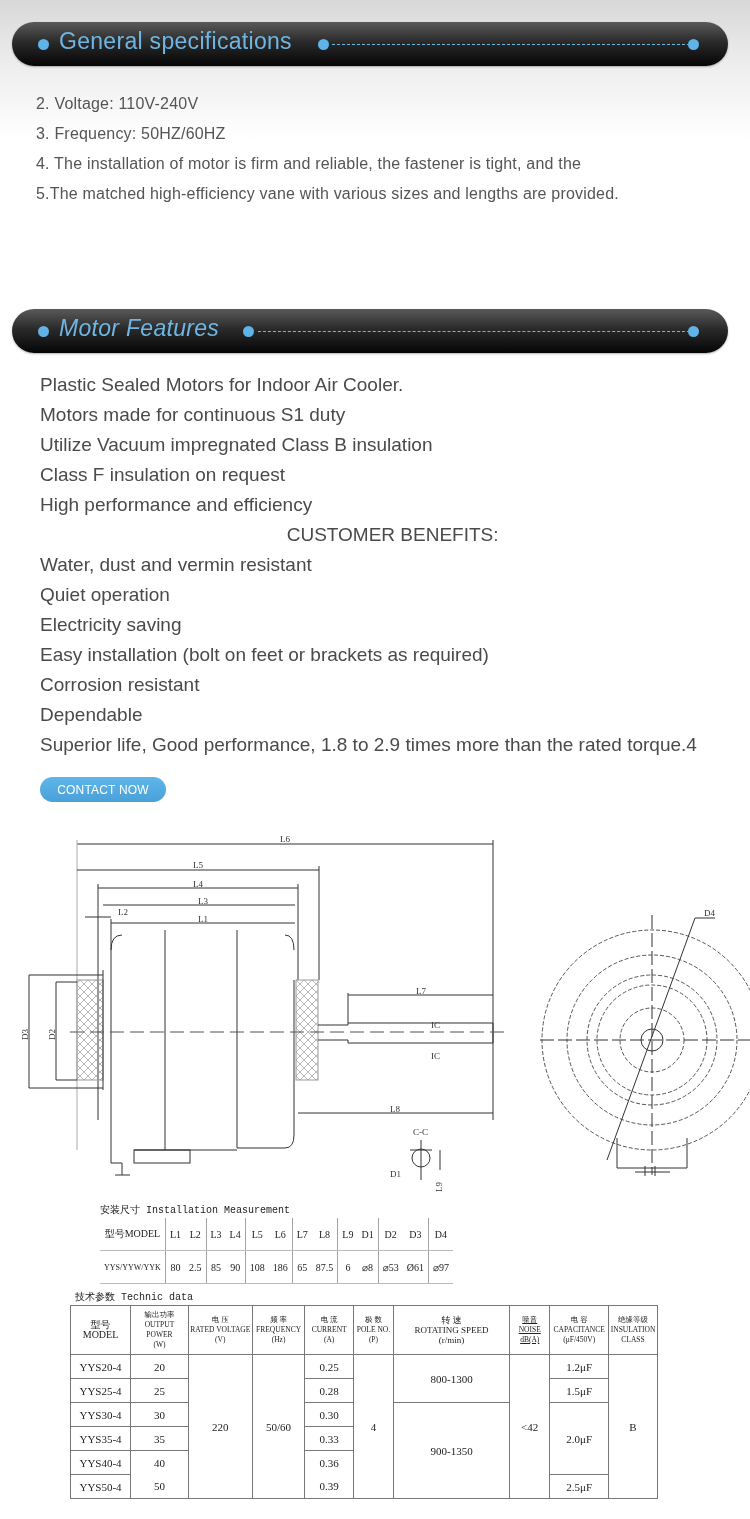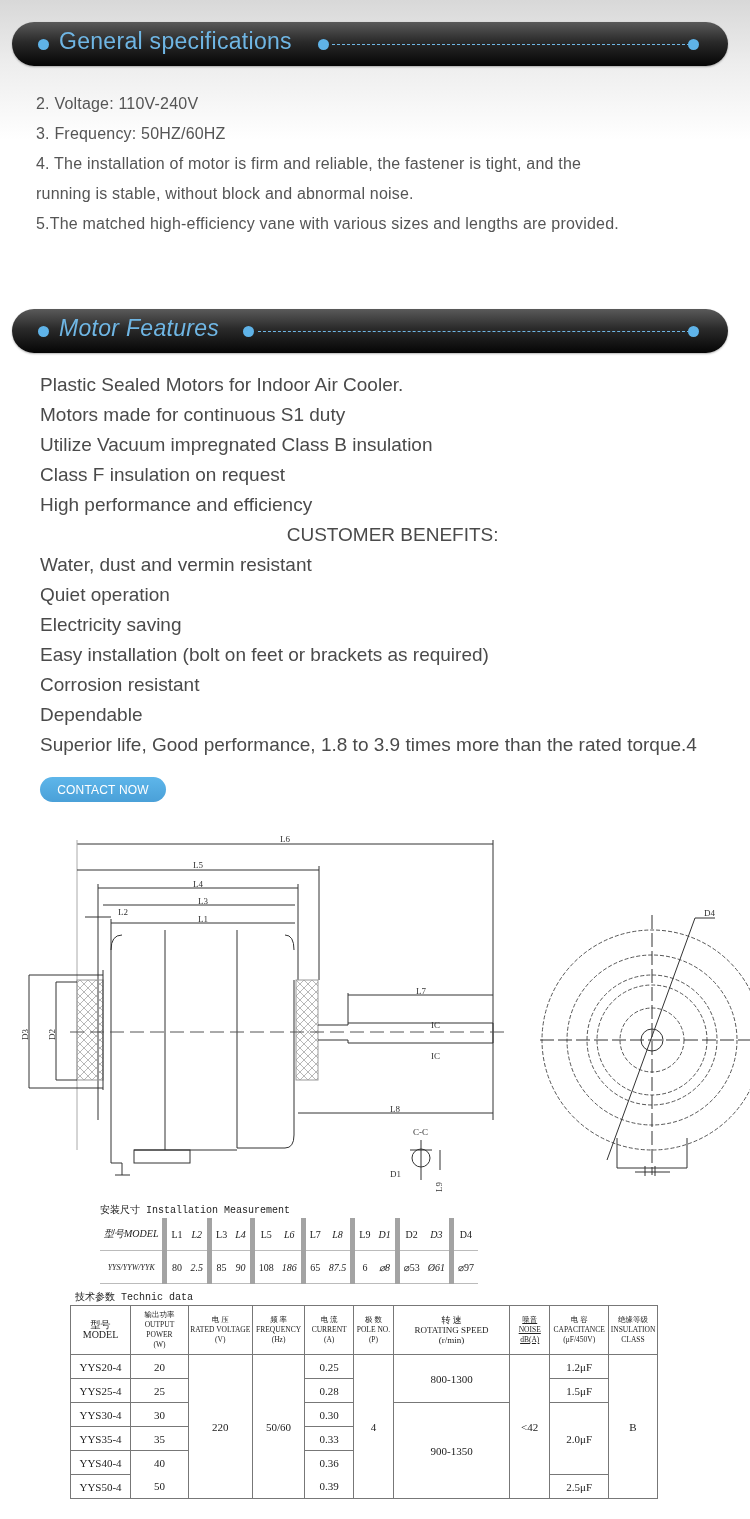--- a/index.html
+++ b/index.html
@@ -19,21 +19,21 @@
   .feat-list div { white-space:nowrap; }
   .contact-btn { position:absolute; left:40px; top:777px; width:126px; height:25px; border-radius:13px;
                  background:linear-gradient(#5eb6ea, #4aa0d8); color:#fff; font-size:12px; border:none;
                  text-align:center; line-height:25px; letter-spacing:0.2px; cursor:pointer; }
   .drawing { position:absolute; left:0; top:820px; width:750px; height:390px; }
   .drawing text { font-family:"Liberation Serif", serif; font-size:9px; fill:#333; }
   .inst-caption { position:absolute; left:100px; top:1203px; font-size:10px; font-family:"Liberation Mono", monospace; color:#222; }
   table { border-collapse:collapse; font-family:"Liberation Serif", serif; color:#222; }
   .inst-table { position:absolute; left:100px; top:1218px; font-size:10px; }
   .inst-table td { height:32px; text-align:center; padding:0 4px; border-bottom:1px solid #bbb; }
-  .inst-table td.sep { border-right:5px solid #a3a3a3;font-style:italic; }
+  .inst-table td.sep { border-right:1px solid #a3a3a3; }
   .tech-caption { position:absolute; left:75px; top:1290px; font-size:10px; font-family:"Liberation Mono", monospace; color:#222; }
   .tech-table { position:absolute; left:70px; top:1305px; width:588px; font-size:11px; }
   .tech-table th, .tech-table td { border:1px solid #777; text-align:center; padding:0; }
   .tech-table th { font-weight:normal; font-size:7.5px; line-height:10px; height:48px; }
   .tech-table td { height:23px; }
   .tech-table td.nb { border-top:none; border-bottom:none; }
 </style>
 </head>
 <body>
 
@@ -44,21 +44,20 @@
   <span class="title" style="left:47px;">General specifications</span>
   <span class="dot" style="left:306px;"></span>
   <span class="dash" style="left:320px; width:358px;"></span>
   <span class="dot" style="left:676px;"></span>
 </div>
 
 <div class="spec-list">
   <div>2. Voltage: 110V-240V</div>
   <div>3. Frequency: 50HZ/60HZ</div>
   <div>4. The installation of motor is firm and reliable, the fastener is tight, and the</div>
-  <div>running is stable, without block and abnormal noise.</div>
   <div>5.The matched high-efficiency vane with various sizes and lengths are provided.</div>
 </div>
 
 <div class="banner" style="top:309px;font-style:italic;">
   <span class="dot" style="left:26px;"></span>
   <span class="title" style="left:47px;">Motor Features</span>
   <span class="dot" style="left:231px;"></span>
   <span class="dash" style="left:246px; width:432px;"></span>
   <span class="dot" style="left:676px;"></span>
 </div>
@@ -69,21 +68,21 @@
   <div>Utilize Vacuum impregnated Class B insulation</div>
   <div>Class F insulation on request</div>
   <div>High performance and efficiency</div>
   <div style="white-space:pre;text-align:center;"> CUSTOMER BENEFITS:</div>
   <div>Water, dust and vermin resistant</div>
   <div>Quiet operation</div>
   <div>Electricity saving</div>
   <div>Easy installation (bolt on feet or brackets as required)</div>
   <div>Corrosion resistant</div>
   <div>Dependable</div>
-  <div>Superior life, Good performance, 1.8 to 3.9 times more than the rated torque.4</div>
+  <div>Superior life, Good performance, 1.8 to 2.9 times more than the rated torque.4</div>
 </div>
 
 <button class="contact-btn">CONTACT NOW</button>
 
 <svg class="drawing" viewBox="0 0 750 390">
   <defs>
     <pattern id="hatch" width="8" height="8" patternUnits="userSpaceOnUse">
       <path d="M0 0 L8 8 M8 0 L0 8" stroke="#999" stroke-width="0.7"></path>
     </pattern>
   </defs>

